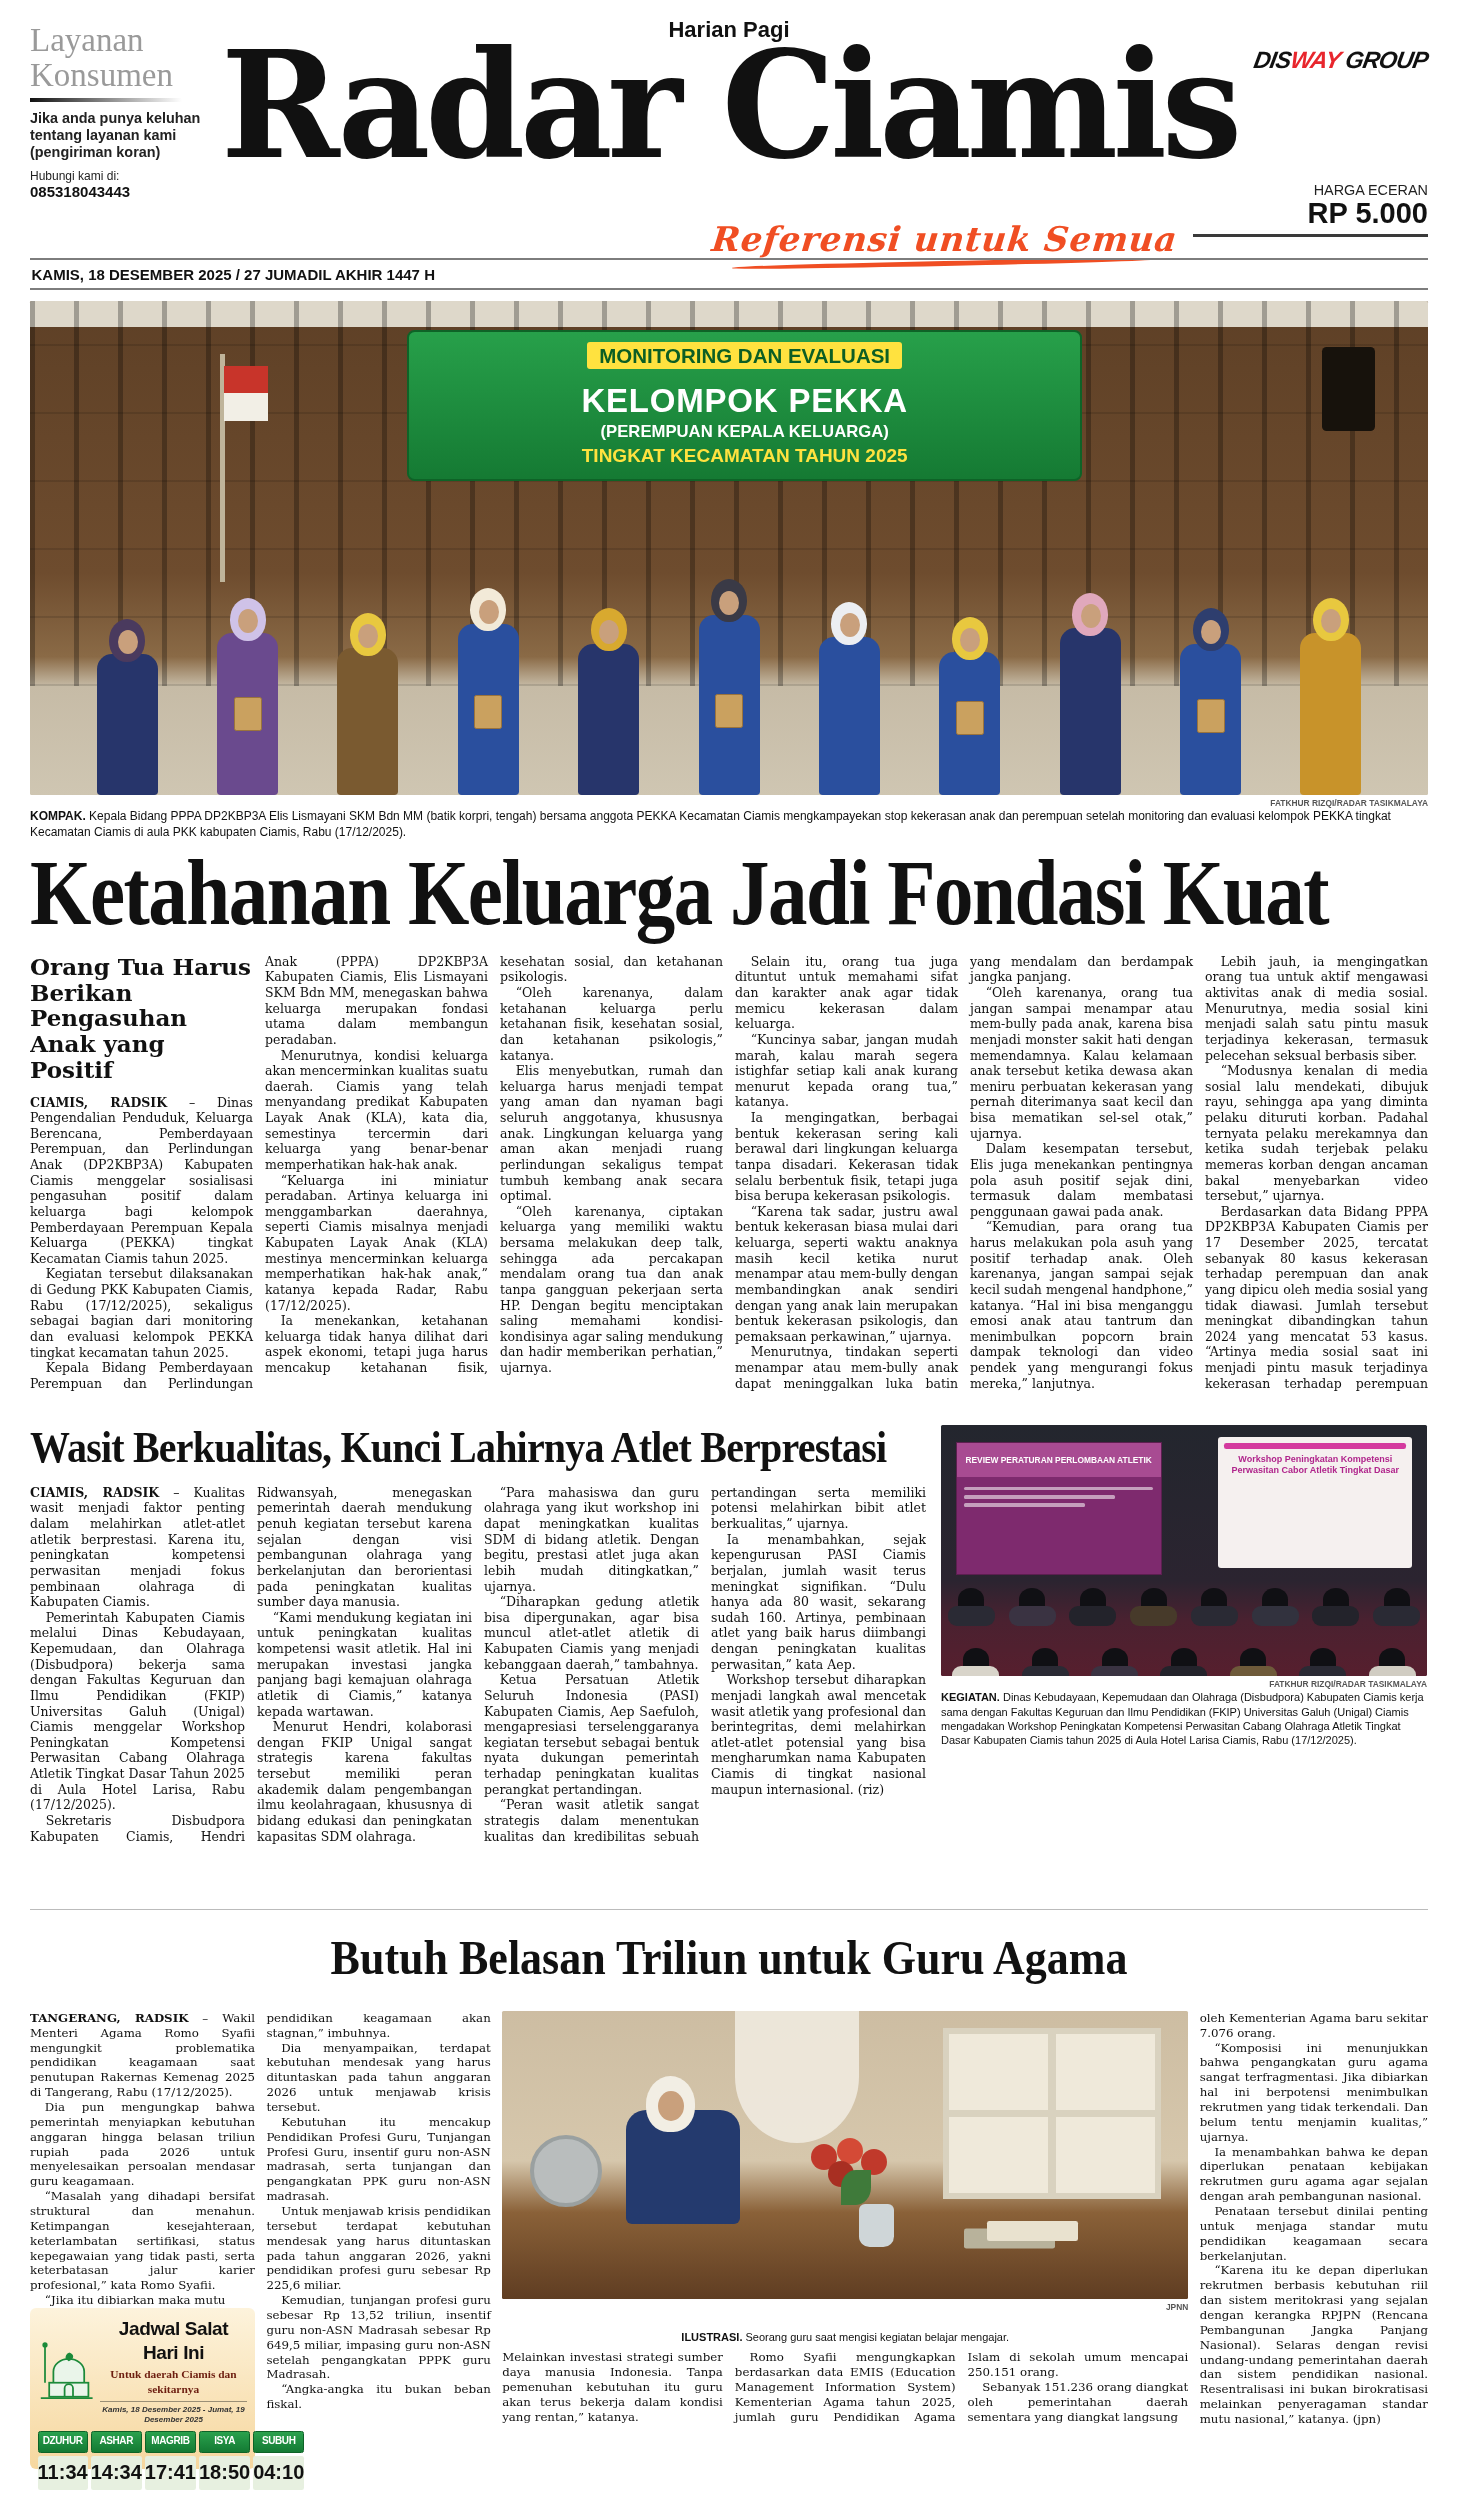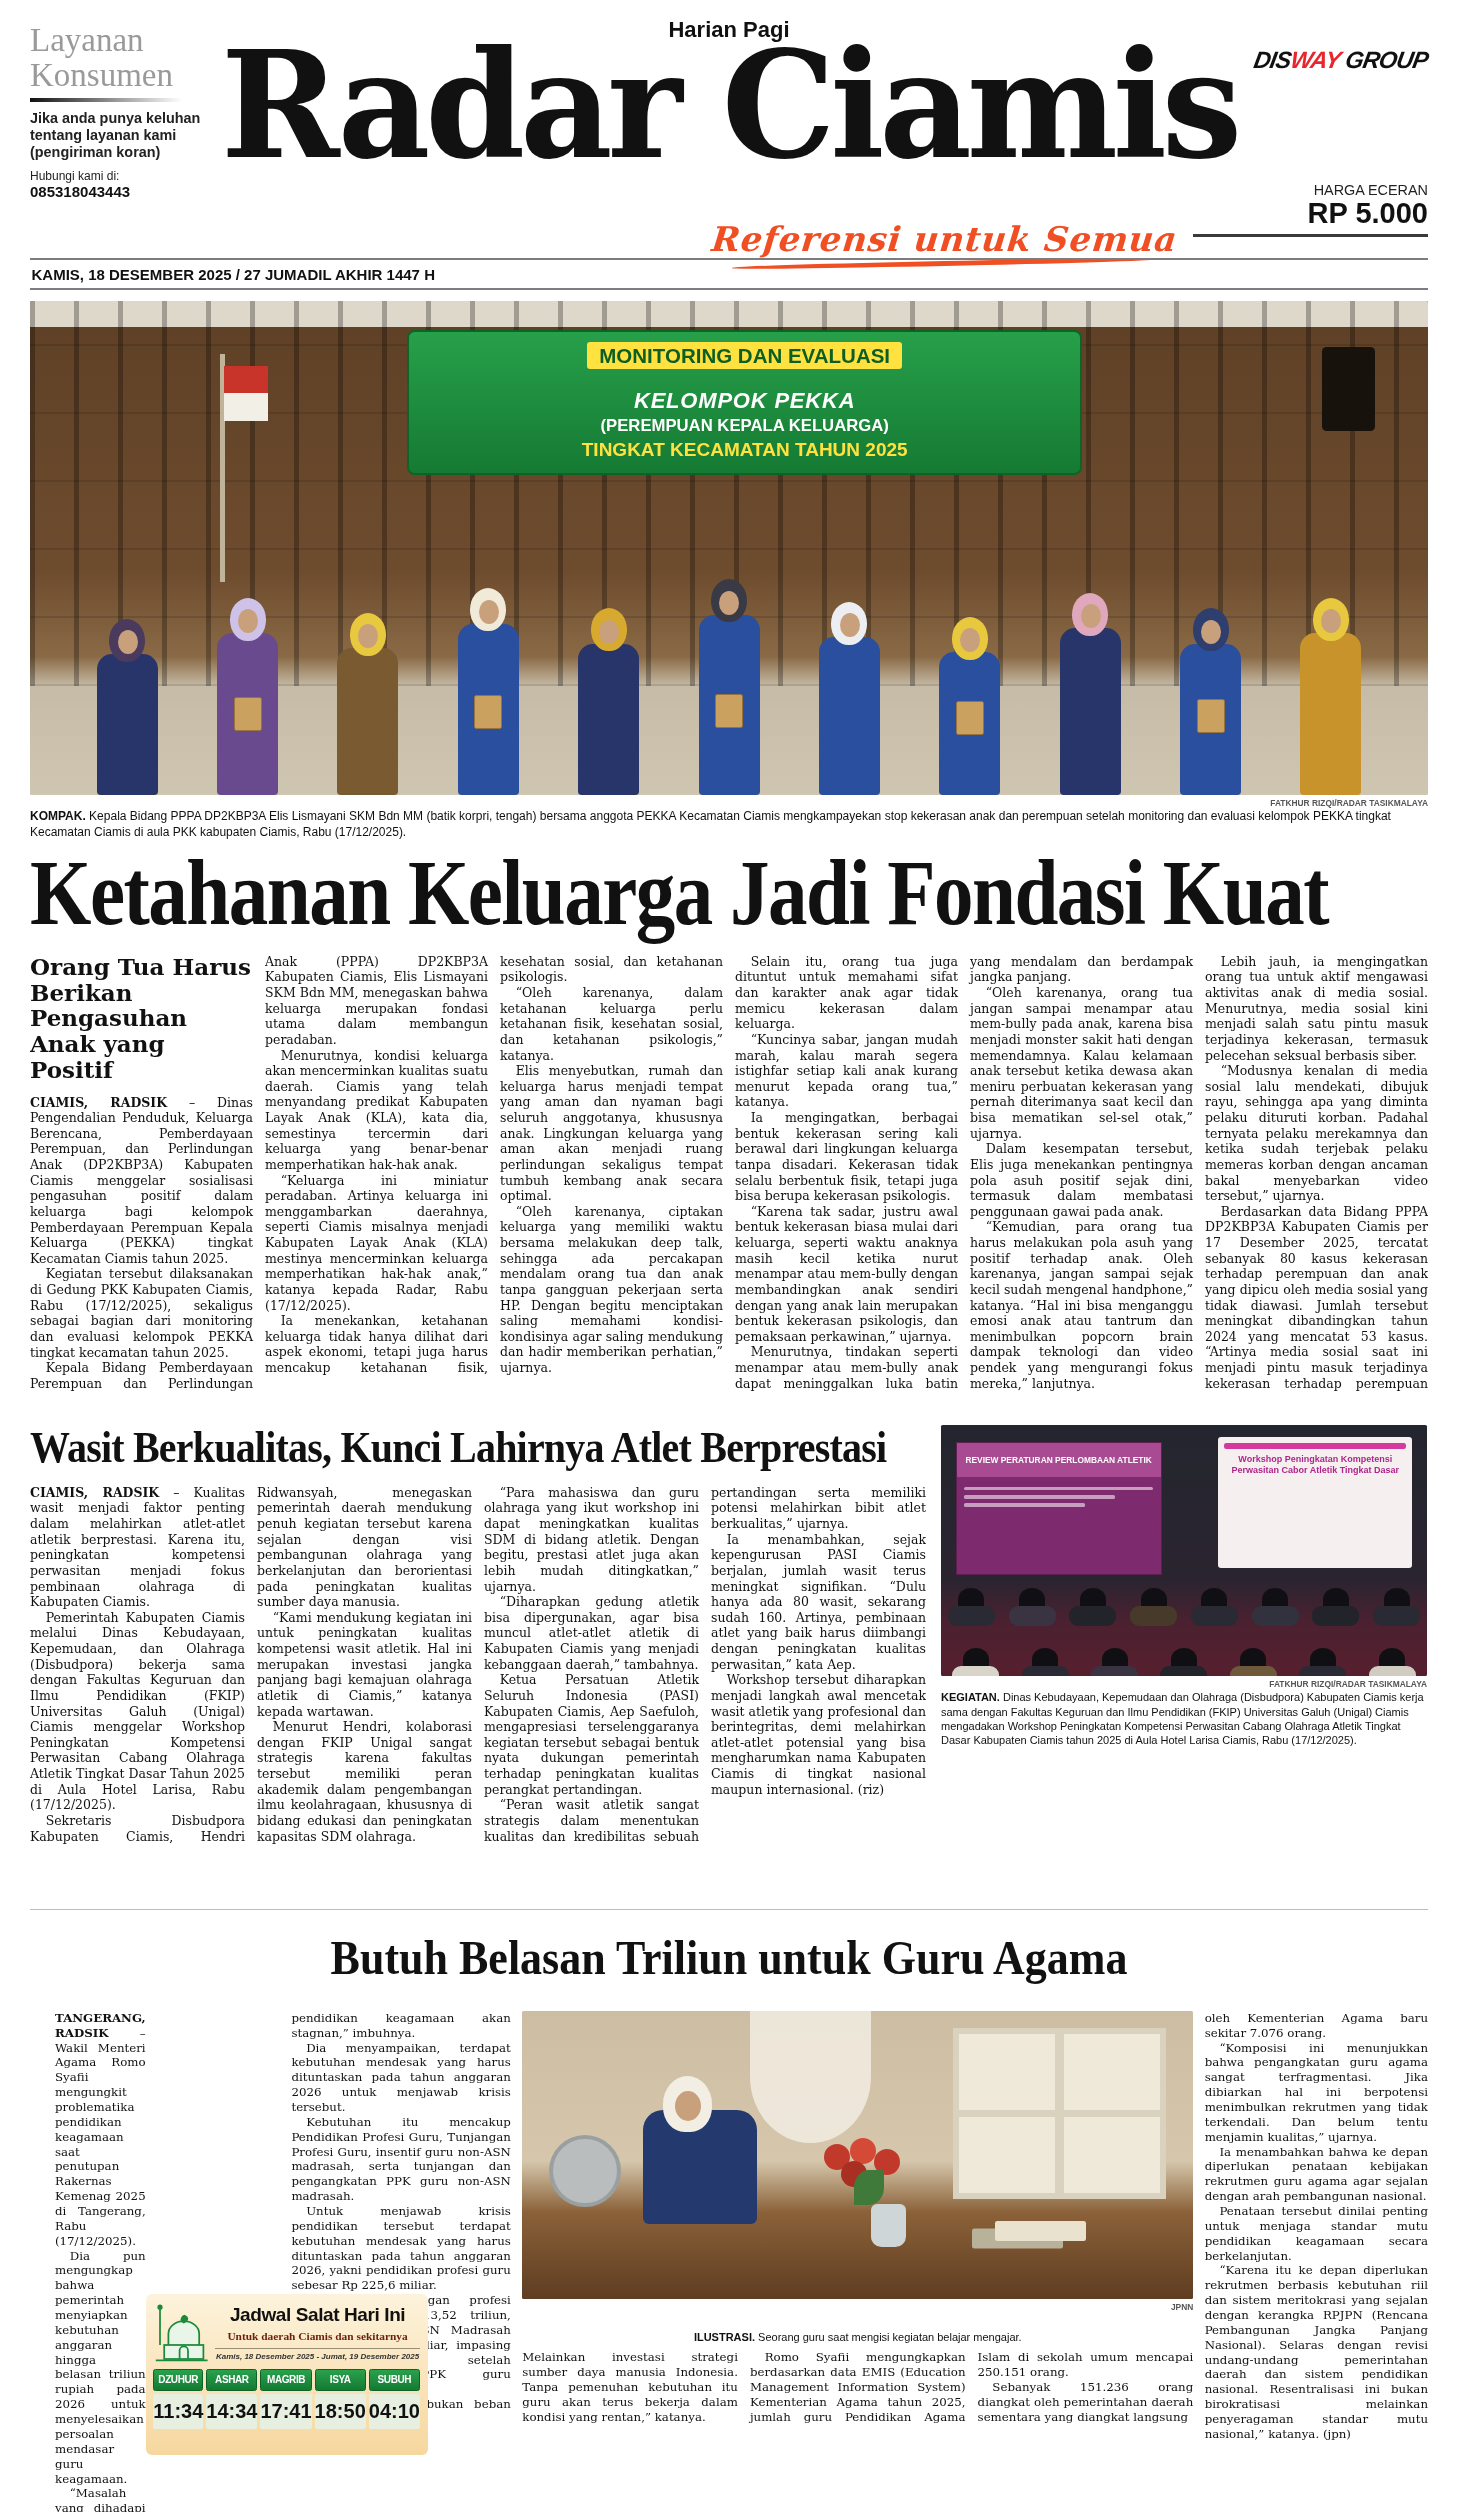--- a/index.html
+++ b/index.html
@@ -36,21 +36,21 @@
         repeating-linear-gradient(0deg,rgba(0,0,0,.12) 0 2.3px,rgba(0,0,0,0) 2.3px 68px);}
   .ceiling{position:absolute;left:0;right:0;top:0;height:26px;background:#ded8ca;}
   .speaker{position:absolute;right:53px;top:46px;width:53px;height:84px;background:#17120c;border-radius:4.6px;}
   .flagpole{position:absolute;left:190px;top:53px;width:4.6px;height:228px;background:#bfb49a;}
   .flag{position:absolute;left:194px;top:65px;width:44px;height:55px;}
   .flag .r{height:50%;background:#c8342a;} .flag .w{height:50%;background:#f2efe6;}
   .banner{position:absolute;left:27%;top:29px;width:46%;padding:10.6px 13.7px 12px;border-radius:7.6px;text-align:center;
           background:linear-gradient(180deg,#27a04a,#157a33);border:2.3px solid #0e6327;
           font-family:"Liberation Sans",sans-serif;font-weight:bold;color:#fff;}
   .banner-l1{display:inline-block;background:#ffe23f;color:#0c5e24;font-size:20.5px;padding:1.5px 12px;border-radius:3px;}
-  .banner-l2{font-size:22px;margin-top:19px;letter-spacing:0.8px;font-style:italic;}
+  .banner-l2{font-size:33px;margin-top:13px;letter-spacing:0.8px;}
   .banner-l3{font-size:16.7px;margin-top:1.5px;}
   .banner-l4{font-size:19px;margin-top:3px;color:#ffe23f;}
   .people{position:absolute;left:3%;right:3%;bottom:0;height:62%;display:flex;align-items:flex-end;justify-content:space-between;}
   .person{position:relative;display:flex;flex-direction:column;align-items:center;justify-content:flex-end;width:8.4%;}
   .head{width:36px;height:43px;background:var(--hijab);border-radius:50% 50% 48% 48%;z-index:2;position:relative;}
   .head::after{content:"";position:absolute;left:8.4px;top:11.4px;width:20px;height:24px;background:#c9a07c;border-radius:50%;}
   .torso{width:61px;background:var(--body);border-radius:15px 15px 3.8px 3.8px;margin-top:-7.6px;}
   .bag{position:absolute;bottom:26%;width:26px;height:32px;background:#caa15f;border:1.5px solid #9a733c;border-radius:2.3px;z-index:3;}
   
   .credit{font-family:"Liberation Sans",sans-serif;font-size:8.4px;font-weight:bold;color:#555;text-align:right;margin-top:3px;}
@@ -85,21 +85,21 @@
   .aud{position:absolute;left:0;right:0;display:flex;justify-content:space-around;}
   .aud.row1{bottom:26%;} .aud.row2{bottom:2%;}
   .ahead{width:26px;height:23px;background:#101014;border-radius:50% 50% 20% 20%;position:relative;}
   .ahead::after{content:"";position:absolute;left:-10.6px;top:18px;width:47px;height:20px;background:var(--sh,#23232b);border-radius:9px;}
   
   .rule{border:none;border-top:1.5px solid #bbb;margin:44px 0 0;}
   .headline3{font-family:"Liberation Serif",serif;font-weight:bold;font-size:44px;text-align:center;margin-top:20px;
              transform:scaleY(1.1);transform-origin:center top;}
   .a3-row{display:flex;gap:11.4px;margin-top:30px;height:444px;}
   .a3-col{font-size:11.8px;line-height:1.26;text-align:justify;}
-  .a3-c1{width:225px;display:flex;flex-direction:row;margin-left:25px;}
+  .a3-c1{width:225px;display:flex;flex-direction:column;}
   .a3-c2{width:225px;}
   .a3-mid{width:688px;display:flex;flex-direction:column;}
   .a3-c4{width:229px;}
   .photo3{position:relative;height:298px;overflow:hidden;border-radius:1.5px;background:linear-gradient(180deg,#cdbda2 0%,#d6c7ac 52%,#8a6138 70%,#5f3d22 100%);}
   .window{position:absolute;right:4%;top:6%;width:30%;height:55%;background:#efe9da;border:6px solid #d9d2bf;}
   .window::before{content:"";position:absolute;inset:0;background:
      linear-gradient(90deg,rgba(0,0,0,0) 48%,#d9d2bf 48% 52%,rgba(0,0,0,0) 52%),
      linear-gradient(0deg,rgba(0,0,0,0) 48%,#d9d2bf 48% 52%,rgba(0,0,0,0) 52%);}
   .curtain{position:absolute;left:34%;top:0;width:18%;height:46%;background:#efeadf;border-radius:0 0 50% 50%;opacity:.9;}
   .teacher-body{position:absolute;left:18%;bottom:26%;width:114px;height:114px;background:#243a6e;border-radius:20px 20px 6px 6px;}

